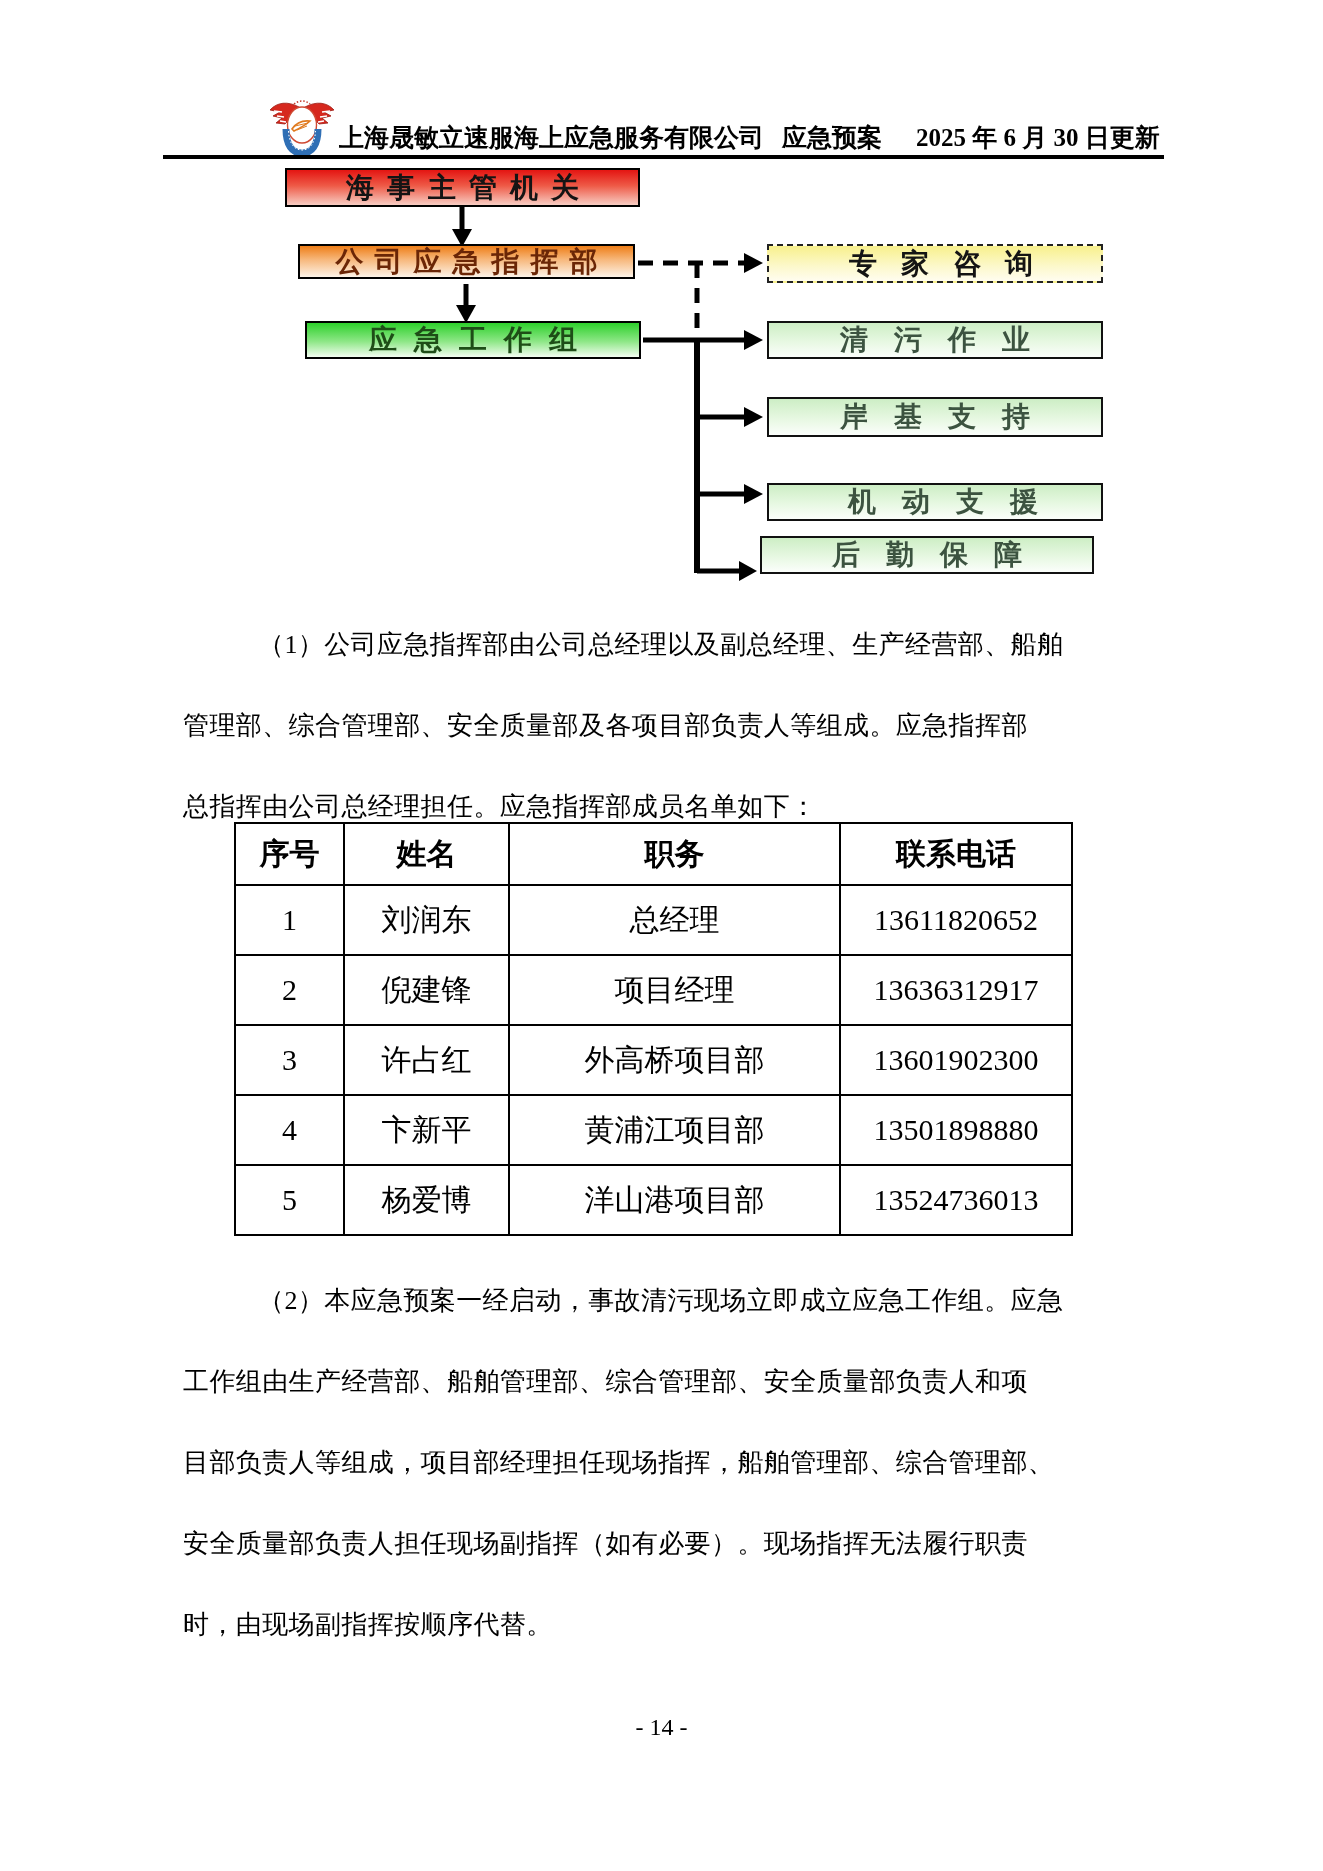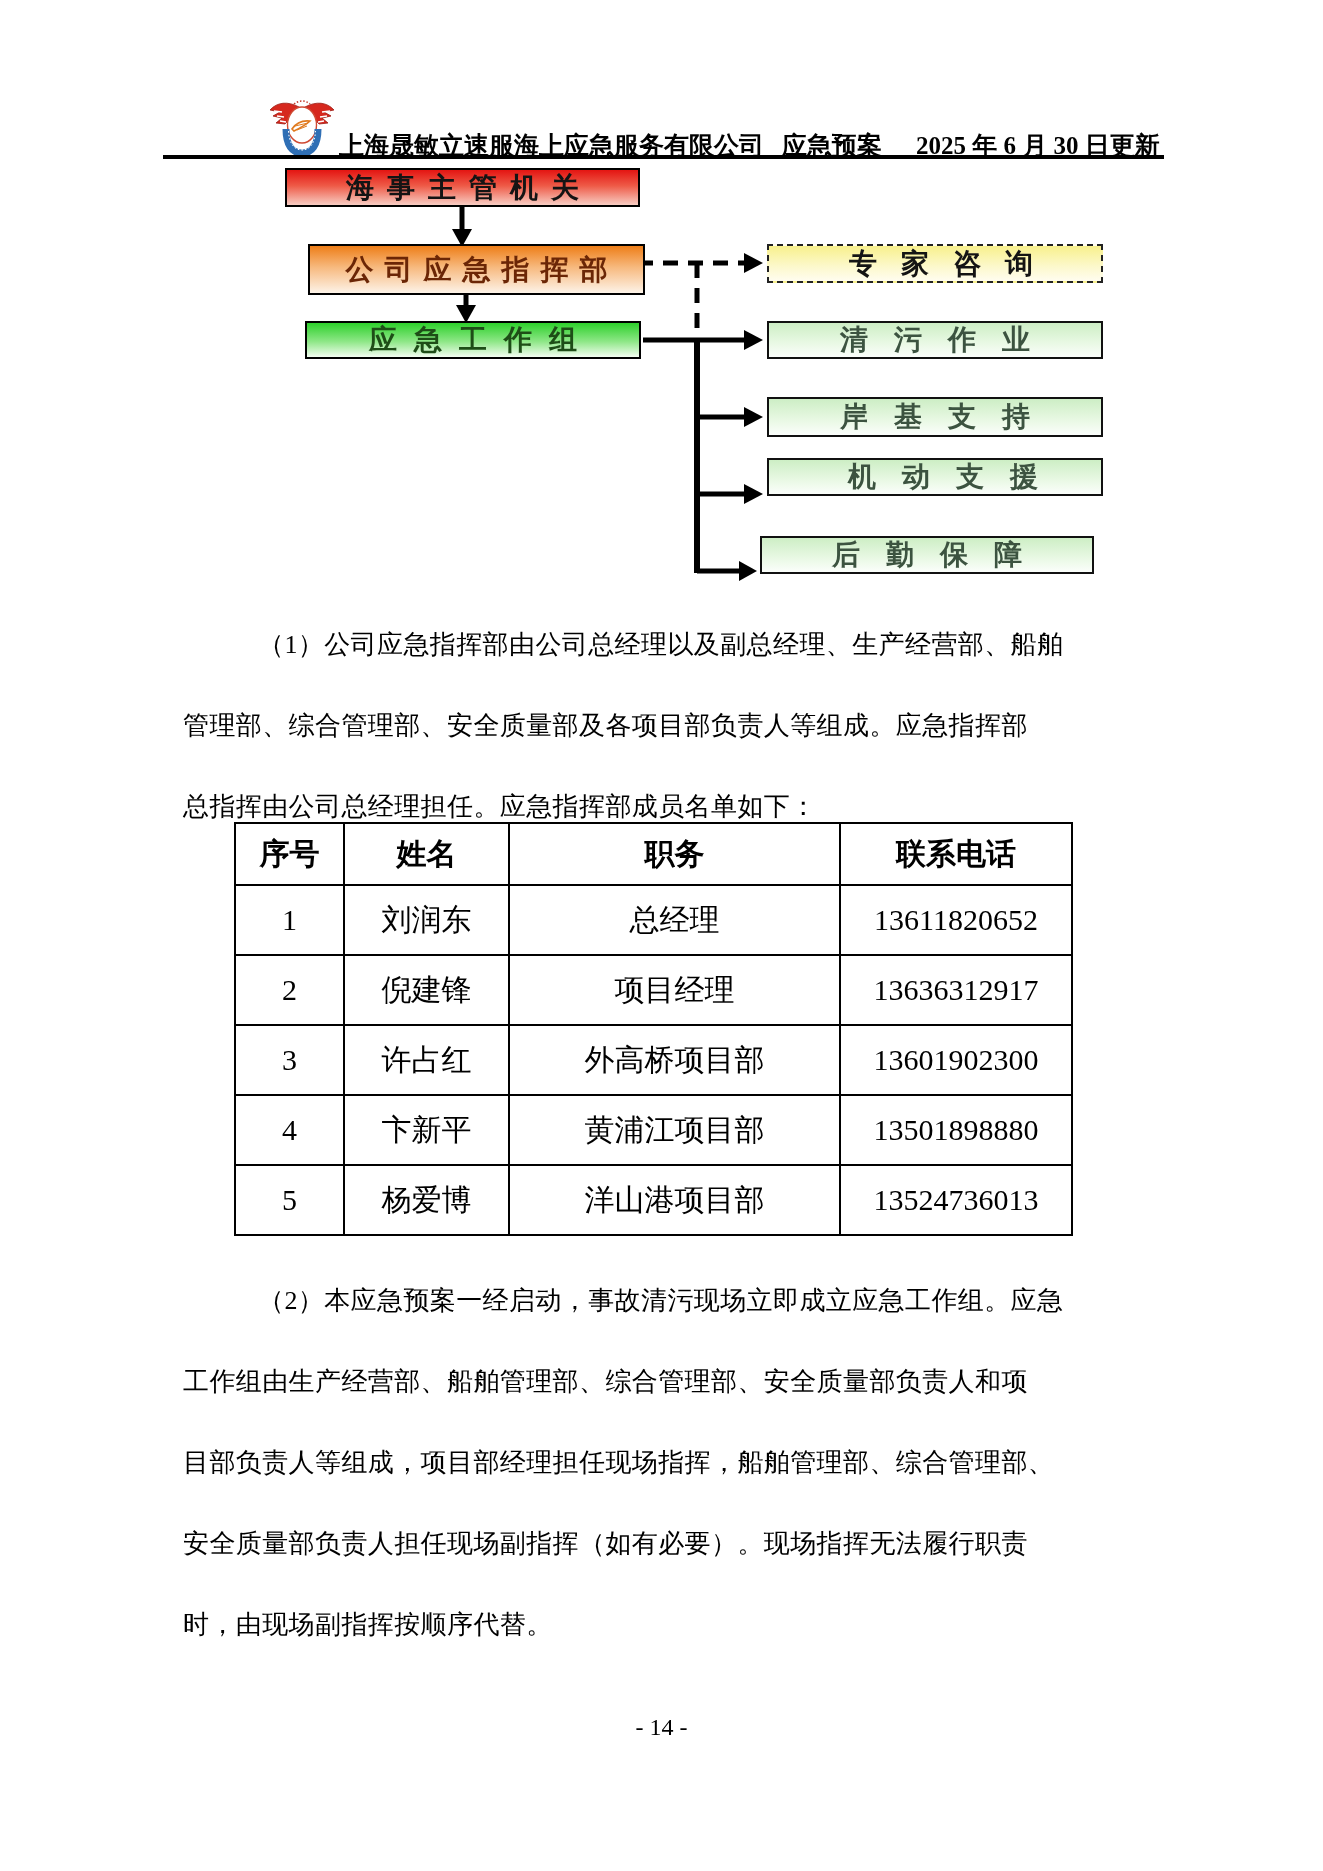--- a/index.html
+++ b/index.html
@@ -6,53 +6,53 @@
   #page{
     position:relative;
     width:1323px;height:1871px;
     background:#ffffff;
     font-family:"Liberation Serif","DejaVu Serif",serif;
     color:#000;
     overflow:hidden;
   }
   
   #logo{position:absolute;left:268px;top:95px;width:68px;height:66px;}
-  .hdr-text{position:absolute;top:128px;height:36px;line-height:36px;
+  .hdr-text{position:absolute;top:120px;height:36px;line-height:36px;
     font-weight:bold;font-size:25px;color:#000;white-space:nowrap;}
   #hdr-company{left:339px;}
   #hdr-doctype{left:782px;}
   #hdr-updated{left:916px;}
   #hdr-rule{position:absolute;left:163px;top:155px;width:1001px;height:4px;background:#000;}
   
   #fc-connectors{position:absolute;left:0;top:0;width:1323px;height:650px;}
   .fc-box{
     position:absolute;box-sizing:border-box;
     border:2px solid #000;
     display:flex;align-items:center;justify-content:center;
     font-weight:bold;font-size:28px;white-space:nowrap;
   }
   #box-maritime{left:285px;top:168px;width:355px;height:39px;
     background:linear-gradient(to bottom,#e41512 0%,#ee5a47 45%,#f8cdc3 100%);
     color:#141414;letter-spacing:13px;text-indent:13px;}
-  #box-command{left:308px;top:244px;width:337px;height:51px;
+  #box-command{left:298px;top:244px;width:337px;height:35px;
     background:linear-gradient(to bottom,#ee7e18 0%,#f7b97e 45%,#fdf3e8 100%);
     color:#6b2606;letter-spacing:11px;text-indent:11px;}
   #box-workgroup{left:305px;top:321px;width:336px;height:38px;
     background:linear-gradient(to bottom,#2ed02c 0%,#8fe788 55%,#f3fdf1 100%);
     color:#1e4d17;letter-spacing:17px;text-indent:17px;}
   #box-expert{left:767px;top:244px;width:336px;height:39px;
     border:2px dashed #222;
     background:linear-gradient(to bottom,#f8f08c 0%,#fcf8c8 55%,#fffdf0 100%);
     color:#141414;letter-spacing:24px;text-indent:24px;padding-left:12px;}
   .sub-box{left:767px;width:336px;height:38px;border:2px solid #111;
     background:linear-gradient(to bottom,#cdeec5 0%,#e7f8e2 55%,#fbfefb 100%);
     color:#3c5340;letter-spacing:26px;text-indent:26px;}
   #box-cleanup{top:321px;}
   #box-shore{top:397px;height:40px;}
-  #box-mobile{top:458px;padding-left:16px;}
+  #box-mobile{top:483px;padding-left:16px;}
   #box-logistics{left:760px;top:536px;width:334px;}
   
   .para{position:absolute;left:183px;width:1030px;font-size:26px;letter-spacing:0.4px;}
   .para .line{height:81px;line-height:81px;white-space:nowrap;}
   .para .indent{text-indent:75px;}
   #para-1{top:604px;}
   #para-2{top:1260px;}
   
   #members-table{position:absolute;left:234px;top:822px;width:829px;
     border-collapse:collapse;table-layout:fixed;font-size:30px;padding-left:16px;}

